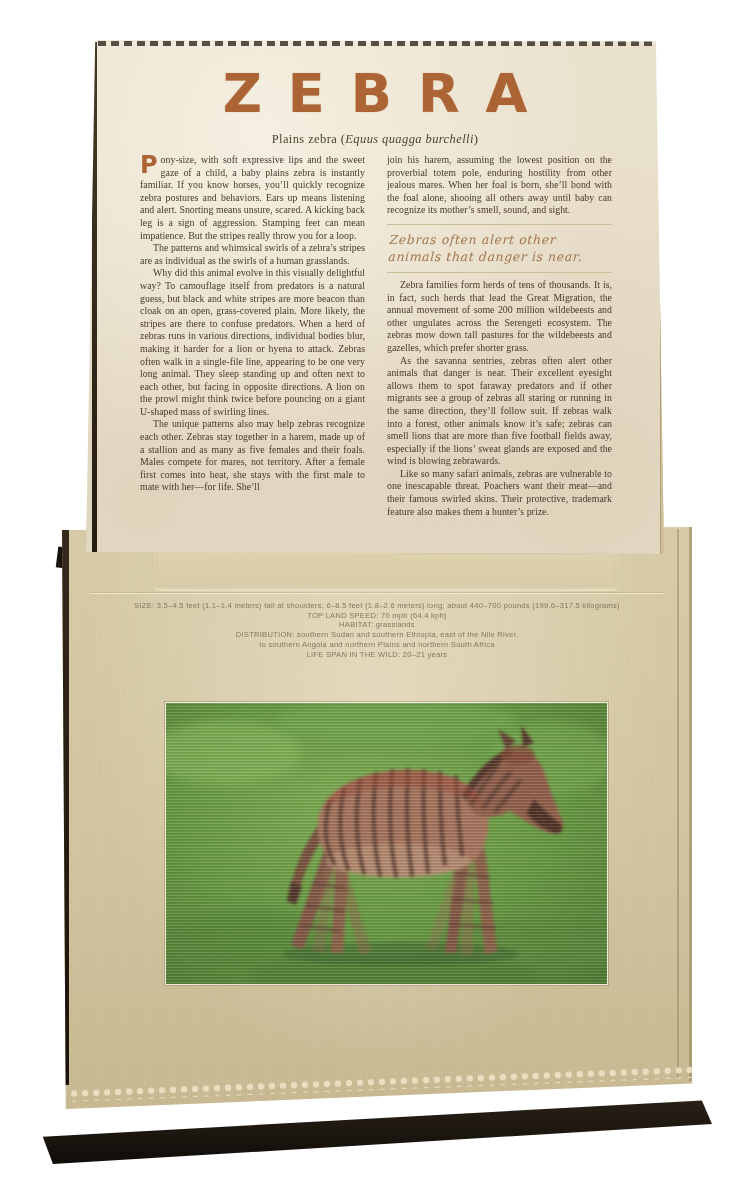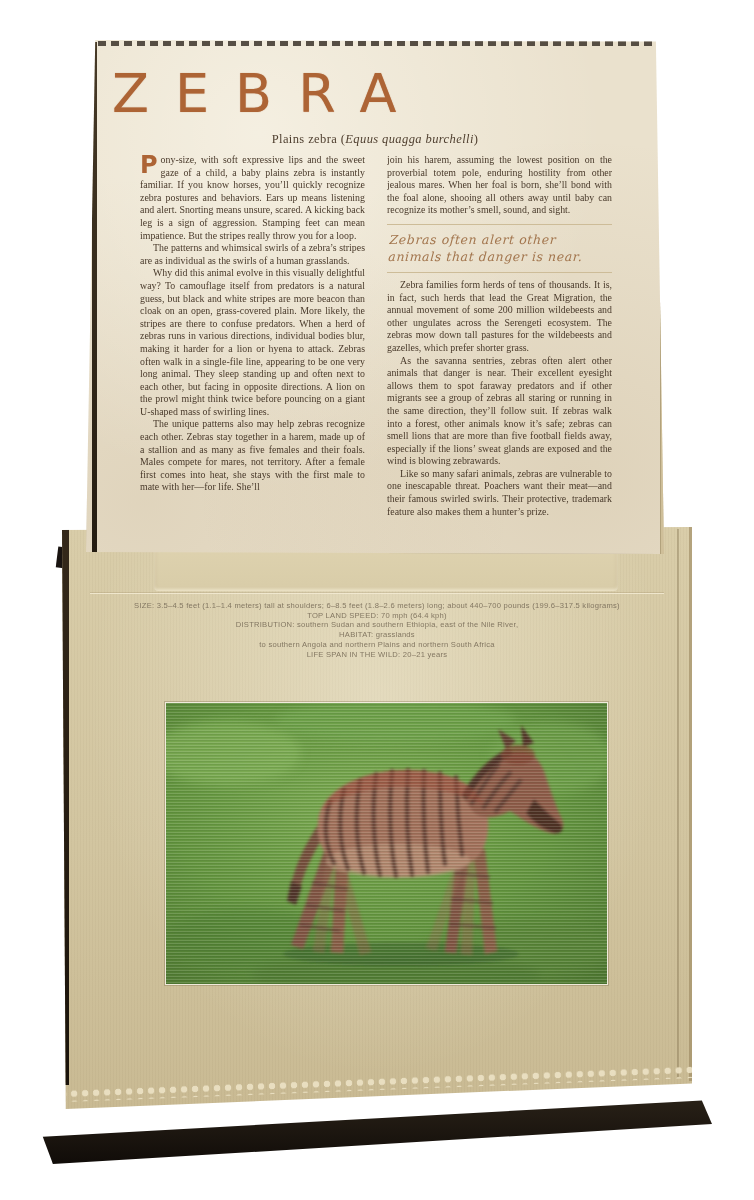--- a/index.html
+++ b/index.html
@@ -59,22 +59,22 @@
       #eae1cd;
     clip-path:polygon(1.6% 0, 98.6% 0.3%, 100% 100%, 0 99.6%);
     box-shadow:0 10px 14px -6px rgba(70,50,25,.5);}
   .flap-serration{position:absolute;left:2%;right:1.2%;top:1px;height:5px;
     background:repeating-linear-gradient(90deg,#3b332a 0 8px, rgba(0,0,0,0) 8px 13px);opacity:.85;}
   .flap-left-edge{position:absolute;left:6px;top:2px;bottom:0;width:5px;
     background:linear-gradient(180deg,#473a27,#241c11);}
   .flap-right-stack{position:absolute;right:0;top:4px;bottom:0;width:4px;background:#cfbf99;
     box-shadow:inset 1px 0 0 #b2a27c;}
 
-  .page-title{position:absolute;left:0;right:0;top:22px;
-    font-family:"DejaVu Sans","Liberation Sans",sans-serif;font-weight:normal;
+  .page-title{position:absolute;left:0;right:0;top:22px;text-align:center;
+    font-family:"DejaVu Sans","Liberation Sans",sans-serif;font-weight:bold;
     font-size:54px;letter-spacing:26px;text-indent:26px;color:#ad6435;
     text-shadow:0 0 1px rgba(173,100,53,.6);}
   .page-subtitle{position:absolute;left:0;right:0;top:92px;text-align:center;
     font-size:12.5px;color:#4f3f2f;letter-spacing:.4px;}
   .page-subtitle .species{font-style:italic;margin-top:44px;}
 
   .columns{position:absolute;left:54px;top:114px;width:472px;height:398px;display:flex;gap:22px;}
   .col{width:225px;height:100%;overflow:hidden;text-align:justify;
     font-size:9.9px;line-height:12.6px;color:#493a2b;}
   .col p{margin:0;}
@@ -100,22 +100,22 @@
   <div class="base-page">
     <div class="base-left-edge"></div>
     <div class="base-right-crease"></div>
     <div class="base-right-edge"></div>
     <div class="hinge-inset"></div>
     <div class="facts-rule"></div>
 
     <div class="facts">
       <div>SIZE: 3.5–4.5 feet (1.1–1.4 meters) tall at shoulders; 6–8.5 feet (1.8–2.6 meters) long; about 440–700 pounds (199.6–317.5 kilograms)</div>
       <div>TOP LAND SPEED: 70 mph (64.4 kph)</div>
+      <div>HABITAT: grasslands</div>
       <div>DISTRIBUTION: southern Sudan and southern Ethiopia, east of the Nile River,</div>
-      <div>HABITAT: grasslands</div>
       <div>to southern Angola and northern Plains and northern South Africa</div>
       <div>LIFE SPAN IN THE WILD: 20–21 years</div>
     </div>
 
     <div class="photo">
       <svg viewBox="0 0 441 281" preserveAspectRatio="none">
         <defs>
           <radialGradient id="gg" cx="45%" cy="38%" r="80%">
             <stop offset="0" stop-color="#76a64b"></stop>
             <stop offset="0.55" stop-color="#5d9038"></stop>
@@ -214,18 +214,18 @@
         <p class="indent">Why did this animal evolve in this visually delightful way? To camouflage itself from predators is a natural guess, but black and white stripes are more beacon than cloak on an open, grass-covered plain. More likely, the stripes are there to confuse predators. When a herd of zebras runs in various directions, individual bodies blur, making it harder for a lion or hyena to attack. Zebras often walk in a single-file line, appearing to be one very long animal. They sleep standing up and often next to each other, but facing in opposite directions. A lion on the prowl might think twice before pouncing on a giant U-shaped mass of swirling lines.</p>
         <p class="indent">The unique patterns also may help zebras recognize each other. Zebras stay together in a harem, made up of a stallion and as many as five females and their foals. Males compete for mares, not territory. After a female first comes into heat, she stays with the first male to mate with her—for life. She’ll</p>
       </div>
       <div class="col">
         <p>join his harem, assuming the lowest position on the proverbial totem pole, enduring hostility from other jealous mares. When her foal is born, she’ll bond with the foal alone, shooing all others away until baby can recognize its mother’s smell, sound, and sight.</p>
         <div class="quote-rule"></div>
         <div class="pull-quote">Zebras often alert other animals that danger is near.</div>
         <div class="quote-rule"></div>
         <p class="indent">Zebra families form herds of tens of thousands. It is, in fact, such herds that lead the Great Migration, the annual movement of some 200 million wildebeests and other ungulates across the Serengeti ecosystem. The zebras mow down tall pastures for the wildebeests and gazelles, which prefer shorter grass.</p>
         <p class="indent">As the savanna sentries, zebras often alert other animals that danger is near. Their excellent eyesight allows them to spot faraway predators and if other migrants see a group of zebras all staring or running in the same direction, they’ll follow suit. If zebras walk into a forest, other animals know it’s safe; zebras can smell lions that are more than five football fields away, especially if the lions’ sweat glands are exposed and the wind is blowing zebrawards.</p>
-        <p class="indent">Like so many safari animals, zebras are vulnerable to one inescapable threat. Poachers want their meat—and their famous swirled swirls. Their protective, trademark feature also makes them a hunter’s prize.</p>
+        <p class="indent">Like so many safari animals, zebras are vulnerable to one inescapable threat. Poachers want their meat—and their famous swirled skins. Their protective, trademark feature also makes them a hunter’s prize.</p>
       </div>
     </div>
   </div>
 
 </div>
 
 </body></html>

